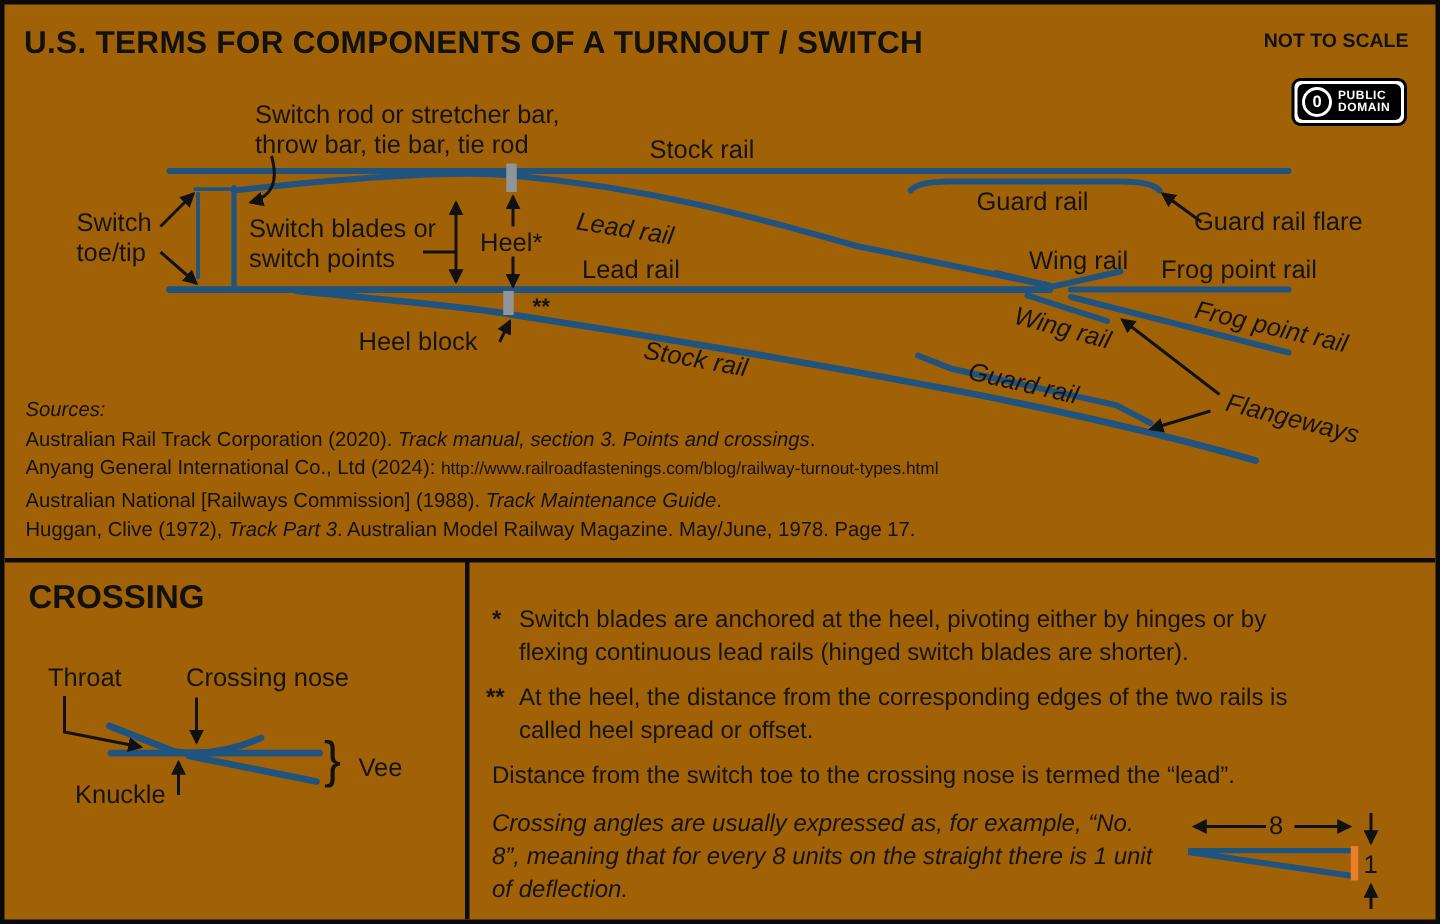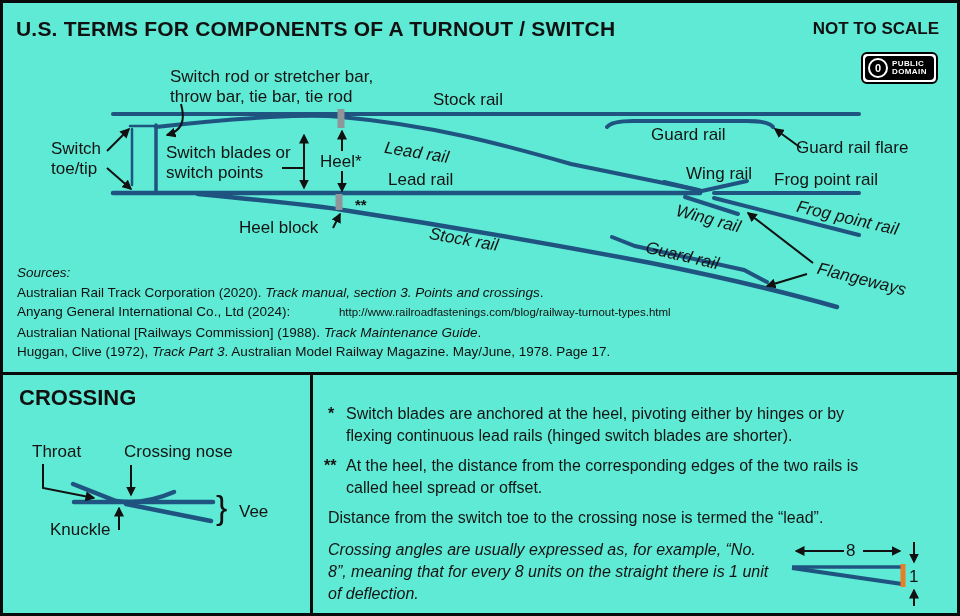--- a/index.html
+++ b/index.html
@@ -1,35 +1,35 @@
 <!DOCTYPE html>
 <html><head>
 <meta charset="utf-8">
 <style>
   html,body{margin:0;padding:0;background:#cfcfcf;}
   #frame{
-    position:relative; width:954px; height:610px; background:#5eead4;
+    position:relative; width:954px; height:610px; background:#a16207;
     border:3px solid #0a0a0a; overflow:hidden;
     font-family:"Liberation Sans", sans-serif; color:#111;
   }
   .lbl{position:absolute; font-size:17px; line-height:20px; white-space:pre-line; color:#141414;}
   .rot{transform-origin:left top;}
   .ital{font-style:italic;}
   #title{position:absolute; left:13px; top:14px; font-size:21px; font-weight:bold; letter-spacing:.2px;}
-  #scalenote{position:absolute; right:18px; top:16px; font-size:17px; font-weight:bold;}
+  #scalenote{position:absolute; right:18px; top:16px; font-size:13px; font-weight:bold;}
   
   .badge{position:absolute; left:858px; top:49px; border:2px solid #000; border-radius:6px; background:#fff; padding:2px;}
   .badge-inner{background:#000; border-radius:4px; display:flex; align-items:center; gap:4px; padding:2px 7px 2px 3px;}
   .badge-circle{width:16px; height:16px; border:2px solid #fff; border-radius:50%; background:#000; color:#fff;
     font-size:11px; font-weight:bold; display:flex; align-items:center; justify-content:center; line-height:1;}
   .badge-text{display:flex; flex-direction:column; color:#fff; font-size:8px; font-weight:bold; line-height:8.5px; letter-spacing:.4px;}
   
   #sources{position:absolute; left:14px; top:262px; width:680px; font-size:13.5px; line-height:15px;}
   #sources .sline{margin-top:4.5px;}
-  #sources .url{font-size:11.5px;margin-left:45px;}
+  #sources .url{font-size:11.5px;}
   
   .hdiv{position:absolute; left:0; top:369px; width:954px; height:3px; background:#0a0a0a;}
   .vdiv{position:absolute; left:307px; top:369px; width:3px; height:241px; background:#0a0a0a;}
   
   #crossing-title{position:absolute; left:16px; top:382px; font-size:22px; font-weight:bold;}
   #vee-brace{position:absolute; left:213px; top:487px; font-size:34px; font-weight:400; line-height:34px;}
   
   .note{position:absolute; display:flex; font-size:16px; line-height:22px; color:#141414;}
   .note .mk{font-weight:bold; flex:0 0 auto;}
   .note .tx{flex:0 0 auto;}

